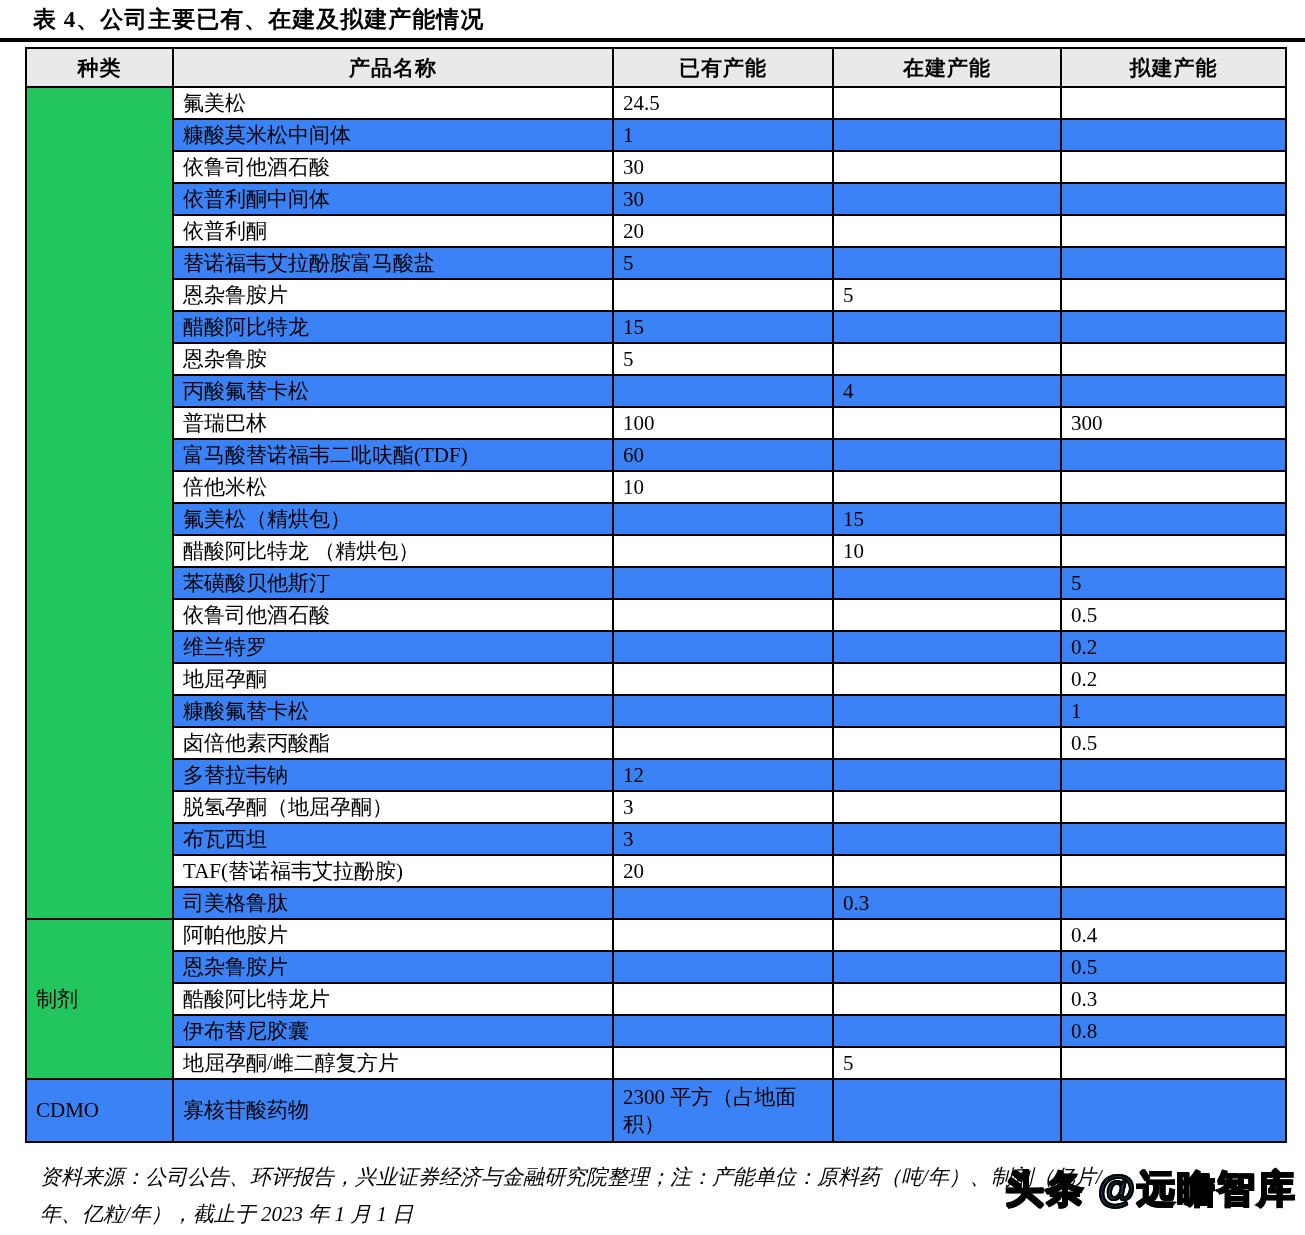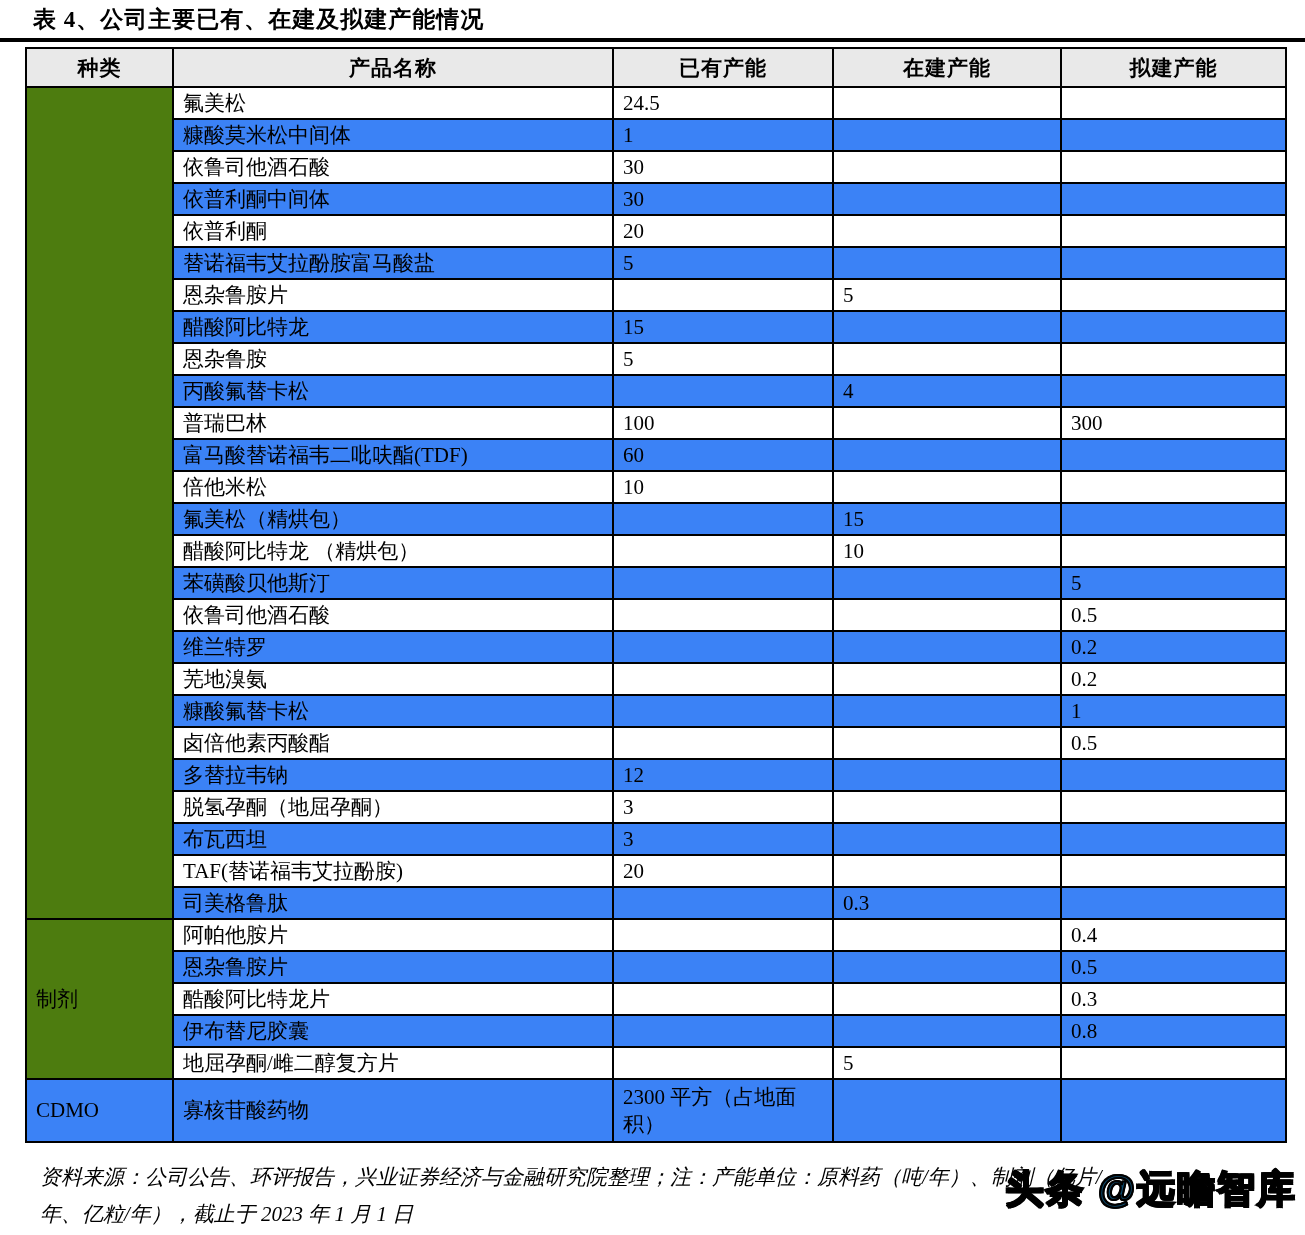--- a/index.html
+++ b/index.html
@@ -23,21 +23,21 @@
   th, td {
     border: 2px solid #000; font-size: 21px;
     vertical-align: middle; overflow: hidden;
   }
   th {
     height: 39px; text-align: center; font-weight: bold;
     background: #e9e9e9; letter-spacing: 1px;
   }
   td { height: 32px; padding: 1px 9px; line-height: 27px; }
   tr.stripe { background: #3b82f6; }
-  td.cat-cell.cat-white { background: #4d7c0f; }
+  td.cat-cell.cat-white { background: #22c55e; }
   tr.cdmo-row td { height: 63px; }
   .footer {
     margin: 13px 0 0 40px; width: 1245px;
     font-size: 21px; line-height: 37px; font-style: italic;
   }
   .watermark {
     position: absolute; right: 8px; top: 1164px;
     font-family: "Liberation Sans", "DejaVu Sans", sans-serif;
     font-weight: bold; font-size: 38px; letter-spacing: 2px;
     color: #0c4a6e;
@@ -175,21 +175,21 @@
           <td></td>
           <td>0.5</td>
         </tr>
         <tr class="stripe">
           <td>维兰特罗</td>
           <td></td>
           <td></td>
           <td>0.2</td>
         </tr>
         <tr>
-          <td>芜地溴氨</td>
+          <td>地屈孕酮</td>
           <td></td>
           <td></td>
           <td>0.2</td>
         </tr>
         <tr class="stripe">
           <td>糠酸氟替卡松</td>
           <td></td>
           <td></td>
           <td>1</td>
         </tr>

